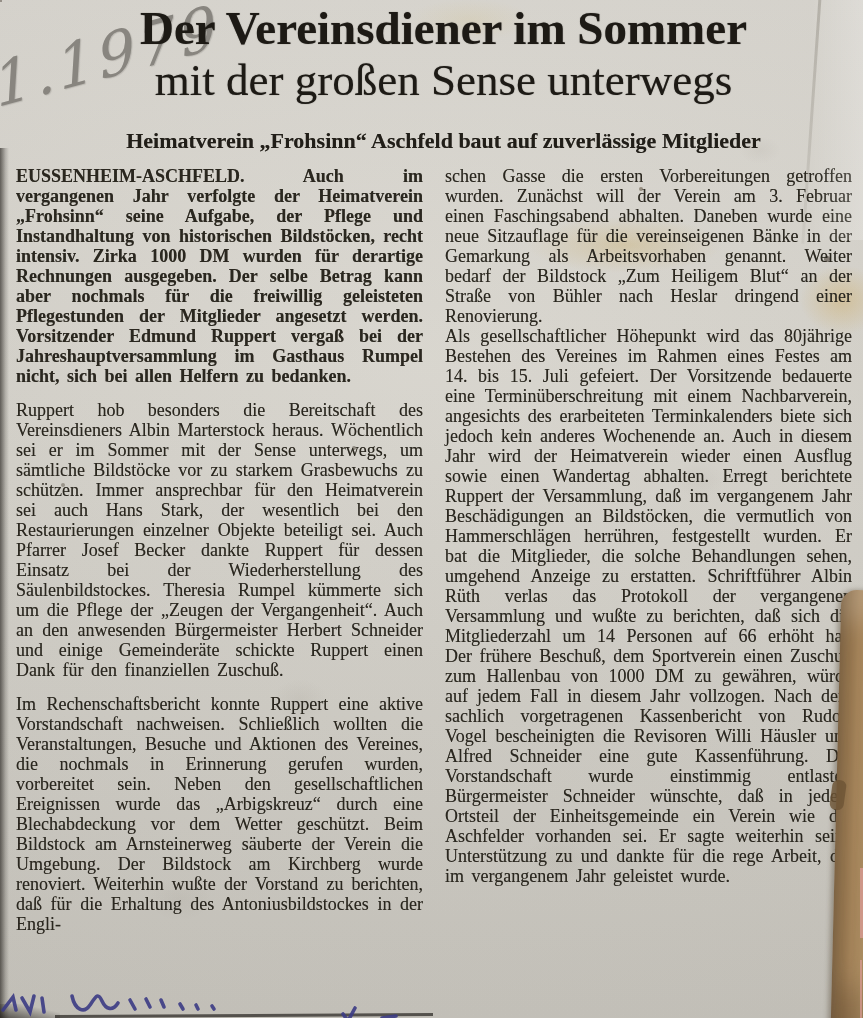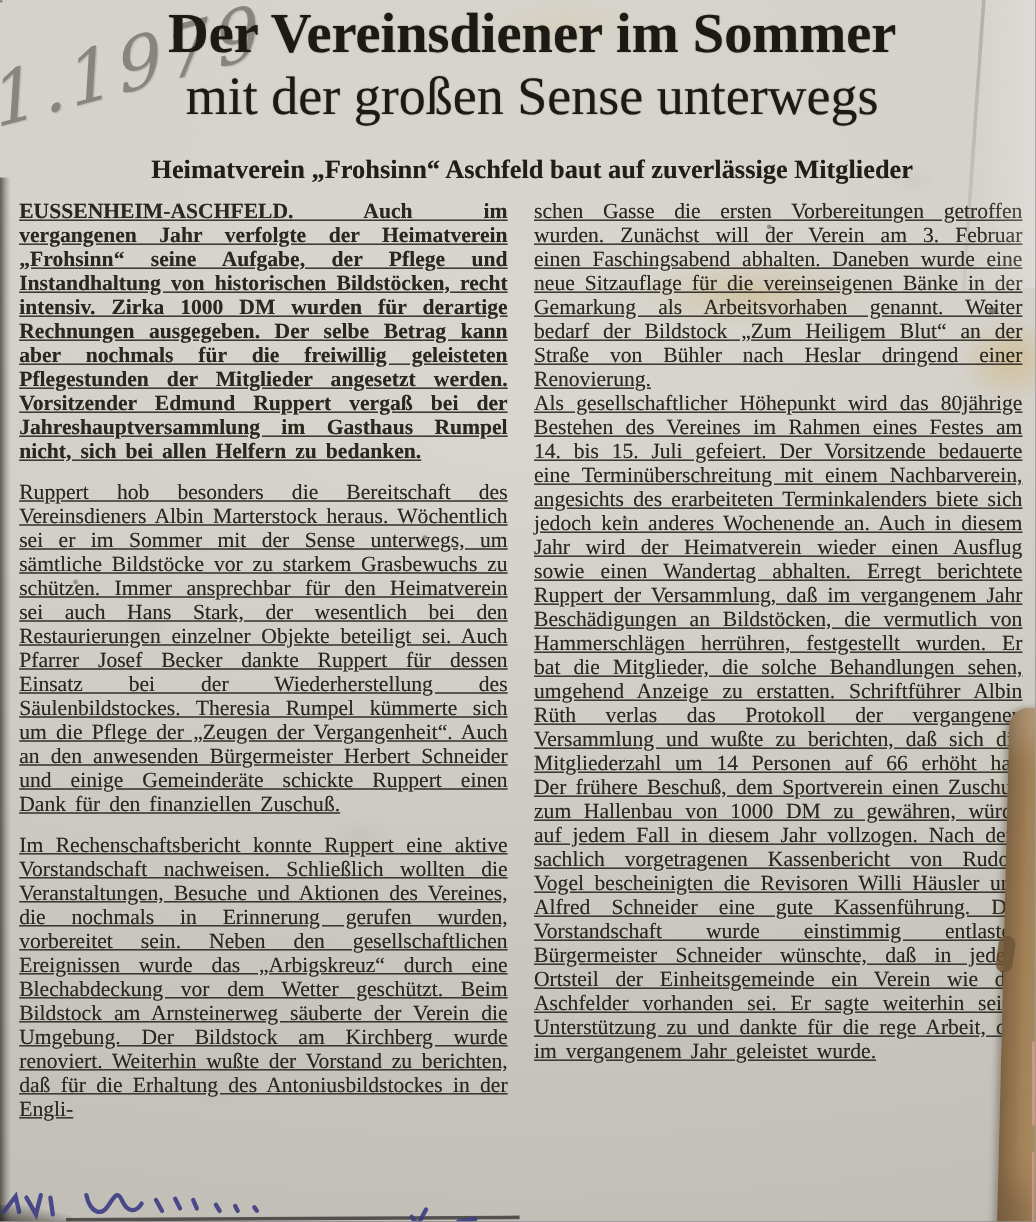--- a/index.html
+++ b/index.html
@@ -74,21 +74,21 @@
   .head{position:absolute;left:12px;top:2px;width:863px;text-align:center;}
   .head-l1{font-size:47px;font-weight:bold;color:#1d1a15;line-height:52px;letter-spacing:0;
     text-shadow:0 0 1px rgba(20,18,14,.55);}
   .head-l2{font-size:45px;font-weight:normal;color:#1d1a15;line-height:53px;
     text-shadow:0 0 1px rgba(20,18,14,.55);}
   .subhead{margin-top:21px;font-size:22px;font-weight:bold;color:#211e18;
     text-shadow:0 0 .5px rgba(25,22,16,.5);}
 
   
   .article{position:absolute;left:16px;top:166px;width:836px;display:flex;gap:22px;}
-  .col{width:408px;text-decoration:underline;}
+  .col{width:408px;}
   .col p{
     margin:0 0 14px 0;
     font-size:18px;line-height:20px;
     text-align:justify;text-justify:inter-word;
     word-spacing:3px;
     color:#2a271f;
     text-shadow:0 0 .4px rgba(40,36,28,.45);
   }
   .col-right p{margin:0;}
   .lead{font-weight:bold;color:#221f18;}

